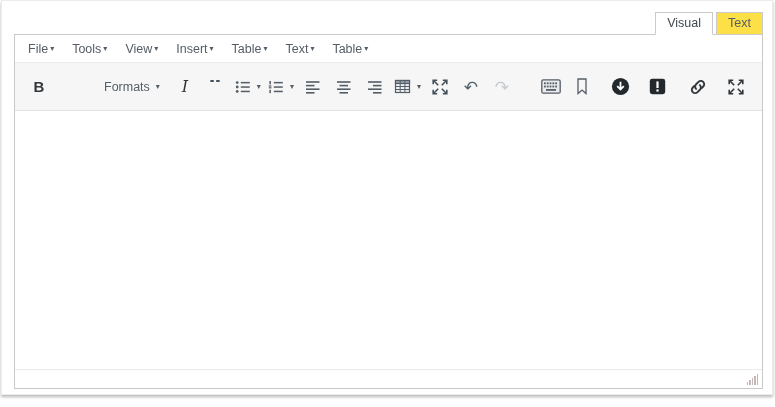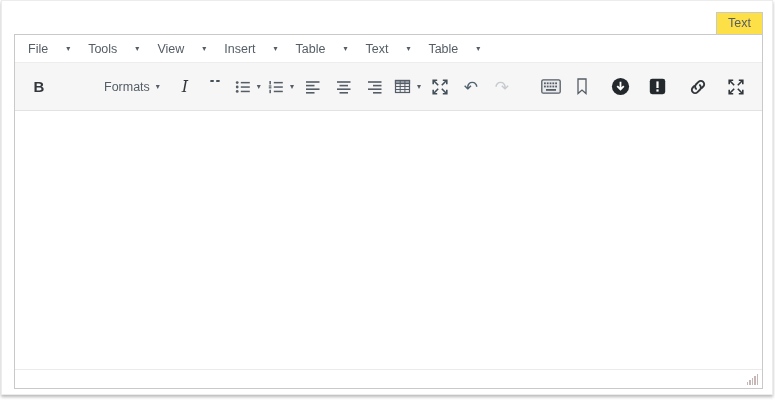--- a/index.html
+++ b/index.html
@@ -14,21 +14,21 @@
          border:1px solid #cacaca; background:#fde047; cursor:pointer;
          font-family:inherit; }
   .tab.active { background:#fff; border-bottom:1px solid #fff; color:#404850; }
 
   
   .editor { position:absolute; left:12px; right:9px; top:33px; bottom:5px;
             border:1px solid #c9c9c9; background:#fff; display:flex; flex-direction:column; z-index:1; }
 
   
   .menubar { display:flex; align-items:center; height:27px; padding:0 4px; background:#fff; flex:0 0 auto; }
-  .menu-item { display:flex; align-items:center; gap:18px; padding:0 9px; height:100%;
+  .menu-item { display:flex; align-items:center; gap:2px; padding:0 9px; height:100%;
                font-size:12.5px; color:#555d66; background:transparent; border:none; cursor:pointer;
                font-family:inherit; }
   .caret { font-size:8px; color:#555d66; line-height:1; }
 
   
   .toolbar { display:flex; align-items:center; height:49px; padding:0 12px; gap:7px;
              background:#f6f6f6; border-top:1px solid #ededed; border-bottom:1px solid #e2e2e2; flex:0 0 auto; }
   .tbtn { display:flex; align-items:center; justify-content:center; gap:6px;
           min-width:24px; height:28px; background:transparent; border:none; cursor:pointer;
           color:#555d66; font-family:inherit; }
@@ -48,20 +48,21 @@
   .grip { position:absolute; right:4px; bottom:3px; cursor:se-resize; display:flex; align-items:flex-end; gap:1px; }
   .grip i { display:block; width:1.5px; background:#c7b6b6; }
 </style>
 </head>
 <body>
 
 <div class="shot">
   <div class="card">
 
     <div class="tabs">
+      <button class="tab active">Visual</button>
       <button class="tab">Text</button>
     </div>
 
     <div class="editor">
 
       <div class="menubar">
         <button class="menu-item">
           <span>File</span>
           <span class="caret">▾</span>
         </button>

